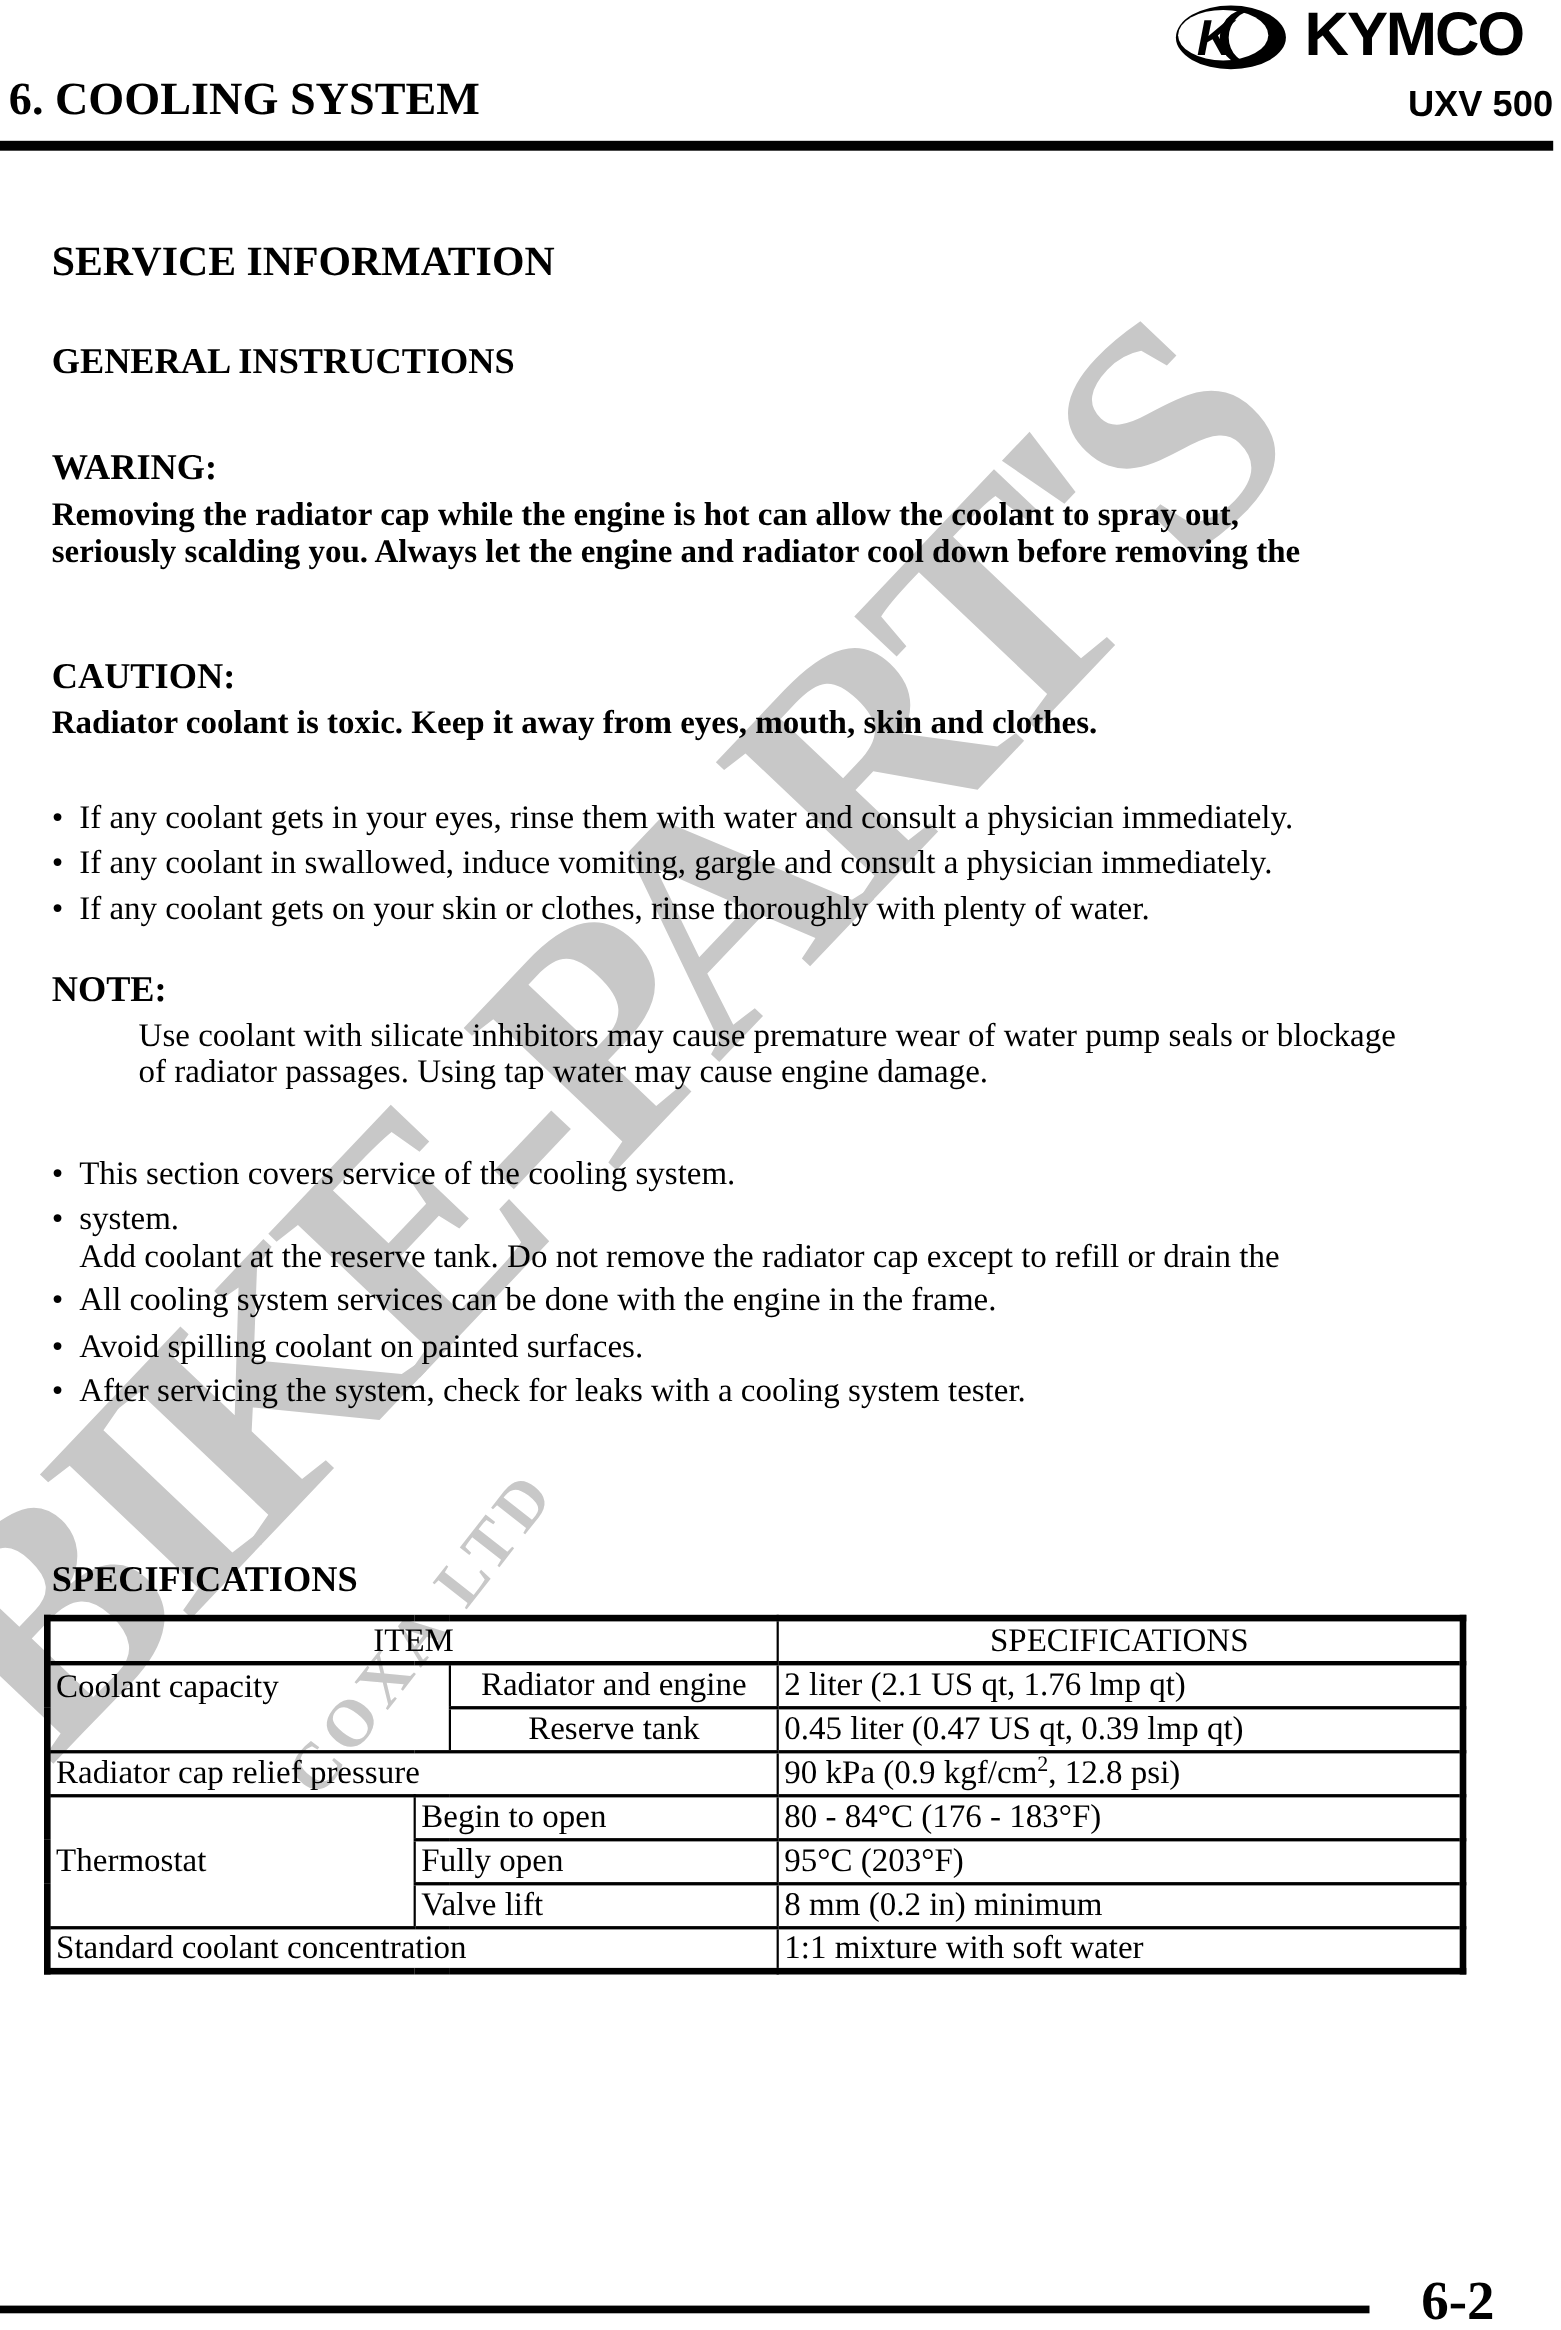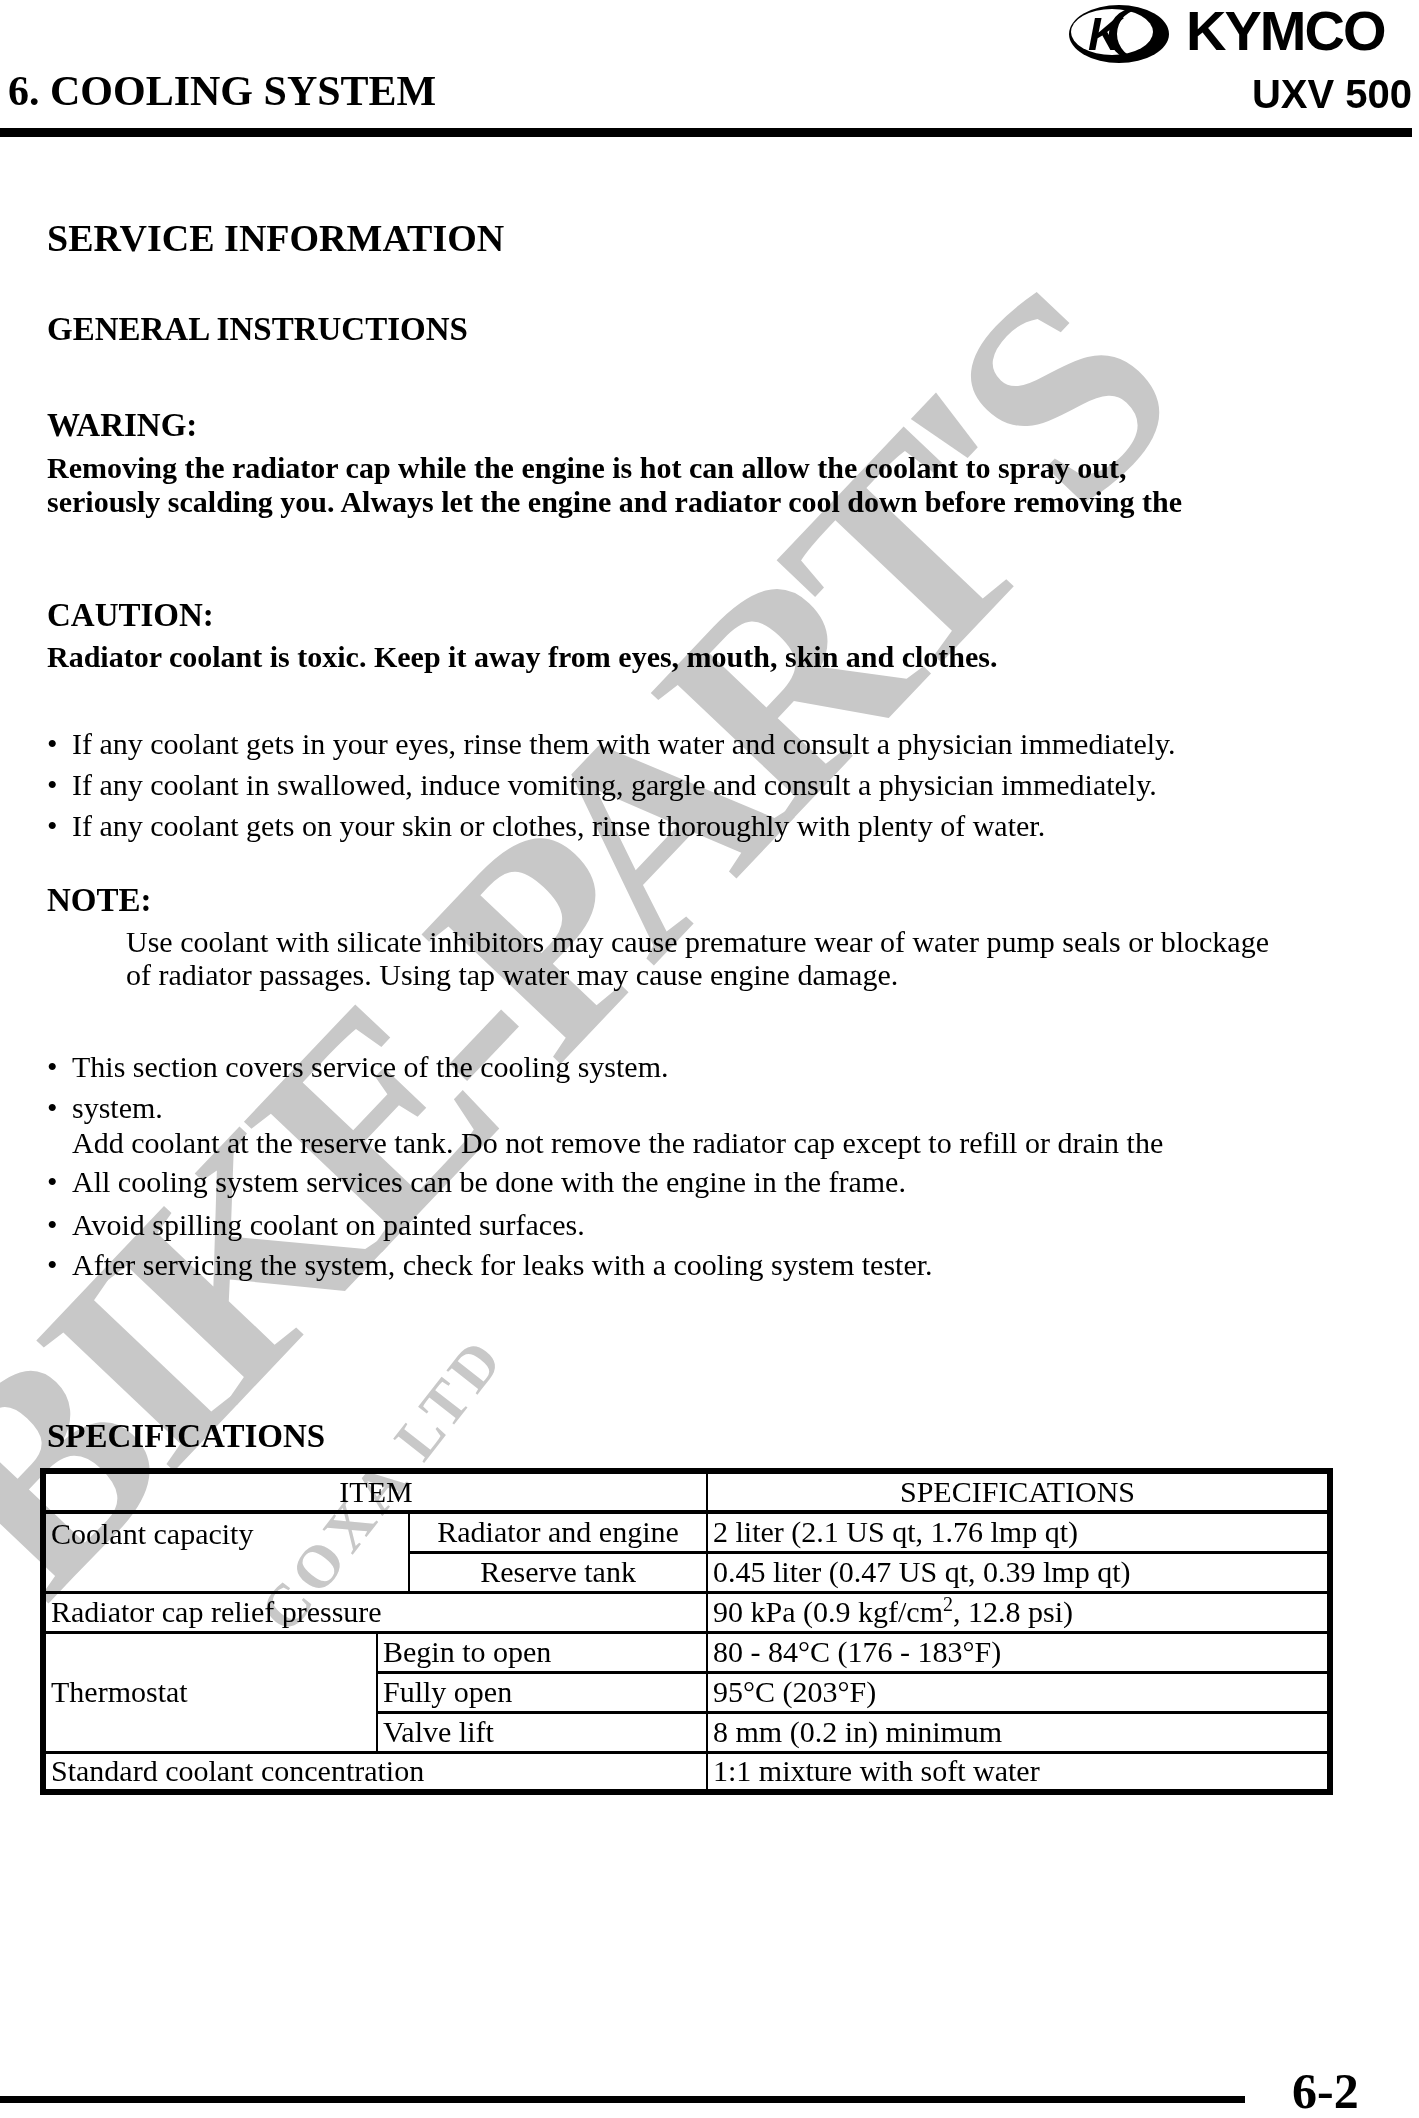--- a/index.html
+++ b/index.html
@@ -13,21 +13,21 @@
   .wm-sub{left:297px;top:1582px;font-size:60px;line-height:60px;letter-spacing:6px;
       transform:rotate(-52deg);transform-origin:0 100%;}
   
   .content{position:absolute;inset:0;z-index:1;}
   .abs{position:absolute;}
   
   .chapter-title{left:8px;top:70px;font-size:42px;line-height:42px;font-weight:bold;letter-spacing:0px;}
   .header-rule{left:0;top:128px;width:1412px;height:9px;background:#000;}
   .brand{left:1186px;top:2px;font-size:56px;line-height:58px;font-weight:bold;
          font-family:"Liberation Sans",sans-serif;letter-spacing:-2px;}
-  .model{left:1240px;top:74px;width:172px;text-align:right;font-size:40px;line-height:40px;
+  .model{left:1240px;top:74px;width:172px;text-align:right;font-size:33px;line-height:40px;
          font-weight:bold;font-family:"Liberation Sans",sans-serif;}
   .logo{left:1066px;top:3px;width:108px;height:62px;}
   
   .h-service{left:47px;top:219px;font-size:38px;line-height:38px;font-weight:bold;}
   .h-general{left:47px;top:313px;font-size:33px;line-height:33px;font-weight:bold;}
   .h-label{font-size:33px;line-height:33px;font-weight:bold;}
   .h-waring{left:47px;top:409px;}
   .h-caution{left:47px;top:599px;}
   .h-note{left:47px;top:884px;}
   .h-specs{left:47px;top:1420px;}

